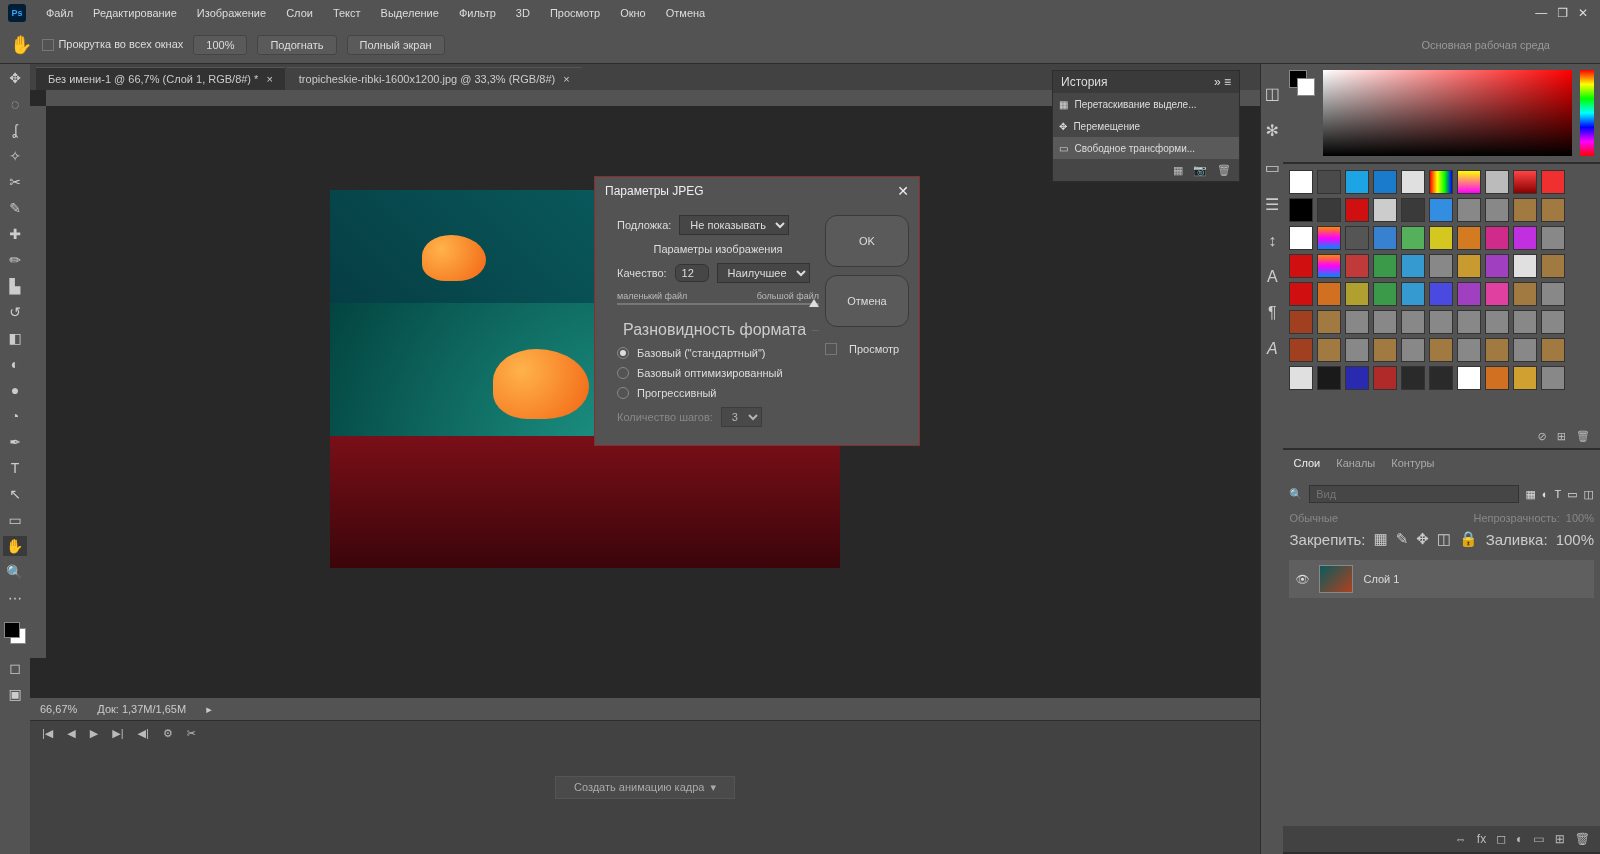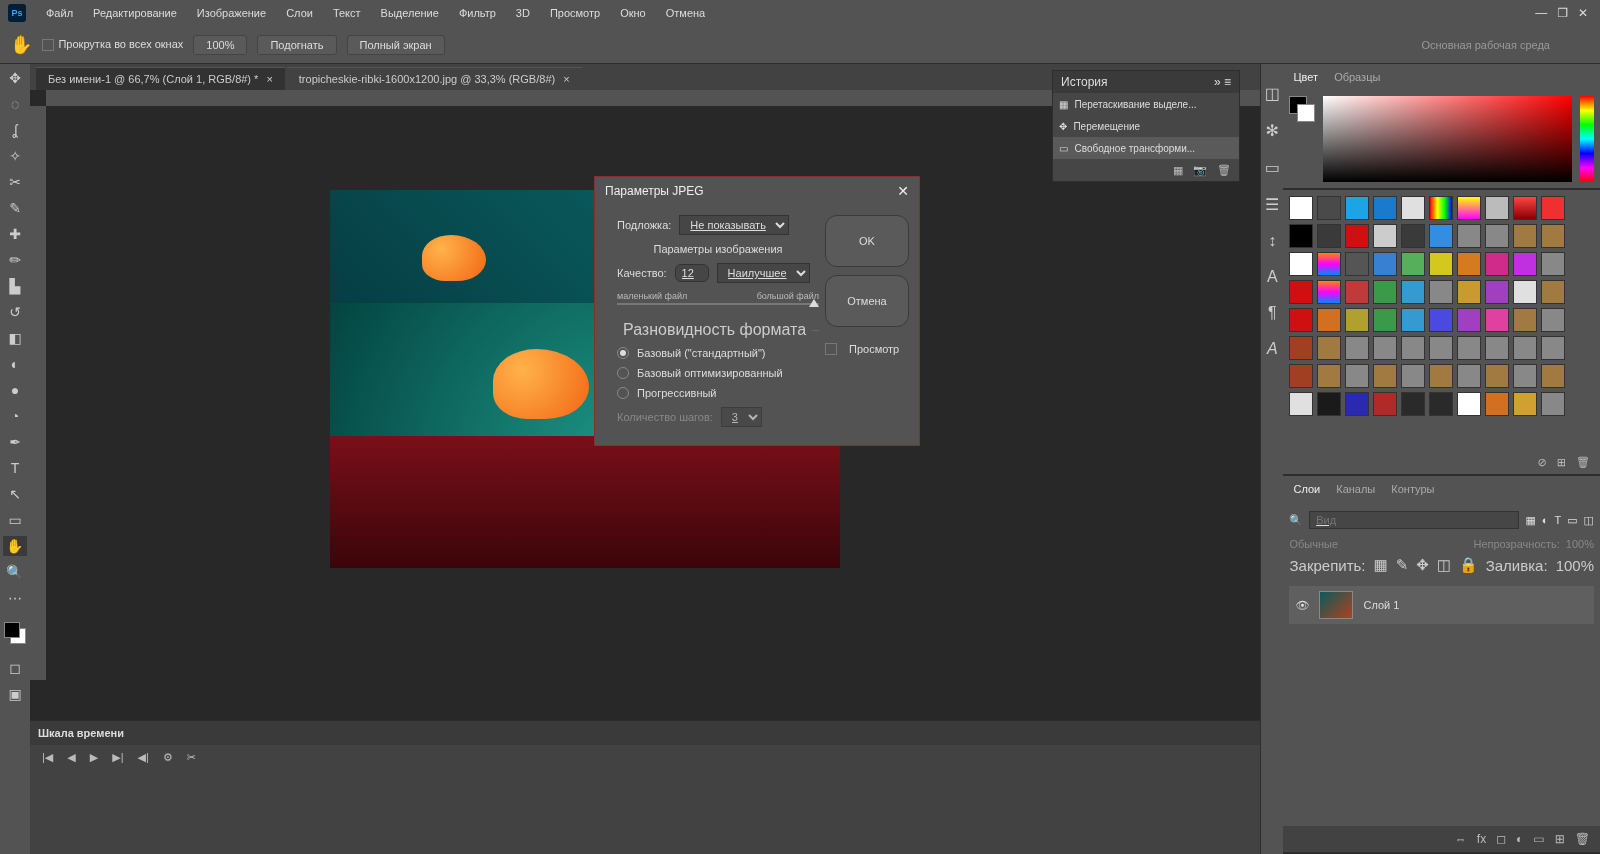--- a/index.html
+++ b/index.html
@@ -69,21 +69,21 @@
 
 
 .dialog { position:absolute; top:176px; left:594px; width:326px; background:#535353; border:1px solid #872e2e; z-index:10; }
 .dialog-title { height:28px; background:#535353; display:flex; align-items:center; padding:0 10px; font-size:12px; color:#eee; }
 .dialog-title .close { margin-left:auto; font-size:14px; }
 .dialog-body { display:flex; padding:10px; gap:6px;margin-left:12px; }
 .dlg-left { flex:1; }
 .dlg-right { width:84px; display:flex; flex-direction:column; gap:8px; }
 .dlg-btn { padding:19px 0; text-align:center; border:1px solid #3a3a3a; border-radius:12px; background:#5a5a5a; }
 .dlg-row { display:flex; align-items:center; gap:8px; margin-bottom:8px; font-size:11px; }
-select.ps, input.ps { background:#464646; border:1px solid #333; color:#ddd; padding:2px 6px; font-size:11px;text-decoration:underline; }
+select.ps, input.ps { background:#464646; border:1px solid #333; color:#ddd; padding:2px 6px; font-size:11px; }
 .slider-track { height:2px; background:#777; position:relative; margin-top:2px; }
 .slider-thumb { position:absolute; right:0; top:-4px; width:0; height:0; border-left:5px solid transparent; border-right:5px solid transparent; border-bottom:8px solid #ddd; }
 .radio { width:12px; height:12px; border:1px solid #888; border-radius:50%; display:inline-flex; align-items:center; justify-content:center; }
 .radio.sel::after { content:""; width:6px; height:6px; background:#ddd; border-radius:50%; }
 fieldset.ps { border:none; border-top:1px solid #666; padding-top:8px; margin-top:6px; }
 legend.ps { padding:0 6px; color:#ccc; font-size:16px; }
 </style>
 </head>
 <body>
 
@@ -164,54 +164,55 @@
       <div class="canvas-img">
         <div class="fish-scene">
           <div class="anemone" style="top:30%;left:0;width:120%;height:90%;"></div>
           <div style="position:absolute;bottom:0;left:0;width:100%;height:35%;background:linear-gradient(#7a0f18,#3a050a);"></div>
           <div style="position:absolute;top:12%;left:18%;width:64px;height:46px;background:radial-gradient(circle at 30% 30%,#ffb34a,#f26514);border-radius:50% 60% 50% 40%;"></div>
           <div style="position:absolute;top:42%;left:32%;width:96px;height:70px;background:radial-gradient(circle at 30% 30%,#ffb34a,#f26514);border-radius:50% 60% 50% 40%;"></div>
           <div style="position:absolute;top:36%;left:62%;width:56px;height:40px;background:radial-gradient(circle at 30% 30%,#ffb34a,#f26514);border-radius:50% 60% 50% 40%;"></div>
         </div>
       </div>
     </div>
+    <div class="doc-status">
+      <span>66,67%</span>
+      <span>Док: 1,37M/1,65M</span>
+      <span>▸</span>
+    </div>
     <div class="timeline-panel">
-      <div class="timeline-header">
-          <span>Шкала времени</span>
-        </div>
       <div class="timeline-controls">
         <span>|◀</span>
         <span>◀</span>
         <span>▶</span>
         <span>▶|</span>
         <span>◀|</span>
         <span>⚙</span>
         <span>✂</span>
+      </div>
+      <div class="timeline-body">
+        <div class="create-anim"><span>Создать анимацию кадра</span> &nbsp;▾</div>
       </div>
     </div>
   </div>
 
   <div class="right-side">
     <div class="mid-dock">
       <span class="ico">◫</span>
       <span class="ico">✻</span>
       <span class="ico">▭</span>
       <span class="ico">☰</span>
       <span class="ico">↕</span>
       <span class="ico">A</span>
       <span class="ico">¶</span>
       <span class="ico" style="font-style:italic;">A</span>
     </div>
     <div class="panel-stack" style="position:relative;">
 
       <div class="panel">
-        <div class="panel-header">
-          <span class="tab active">Цвет</span>
-          <span class="tab">Образцы</span>
-        </div>
         <div class="color-body">
           <div class="color-sw">
               <div class="fg"></div>
               <div class="bg"></div>
             </div>
           <div class="color-field"></div>
           <div class="hue-strip"></div>
         </div>
       </div>
 

